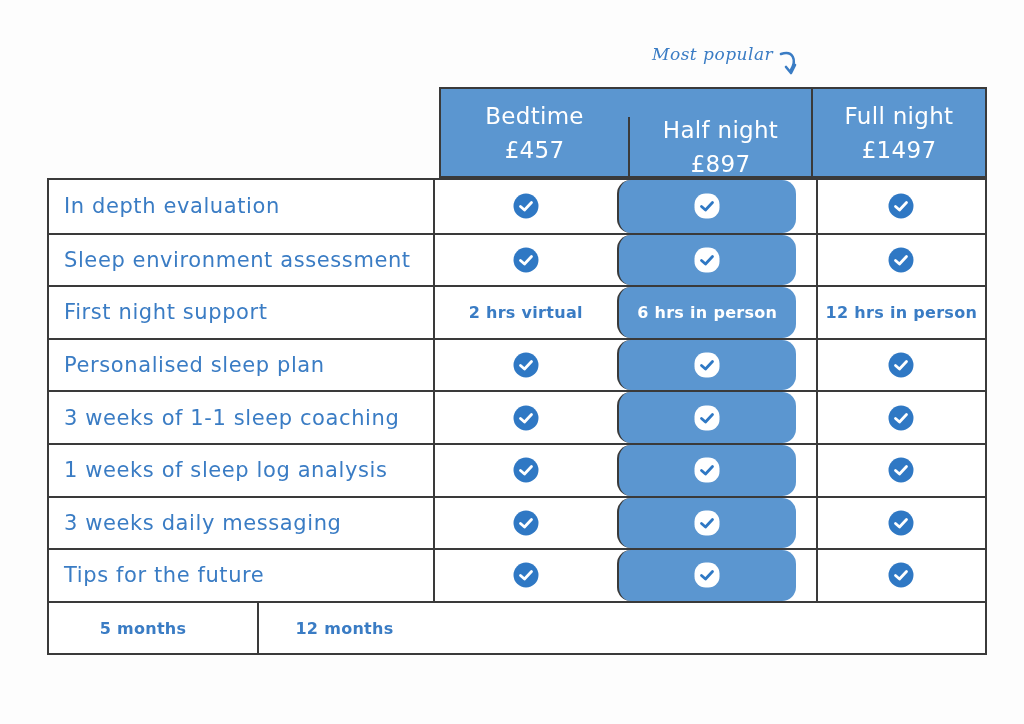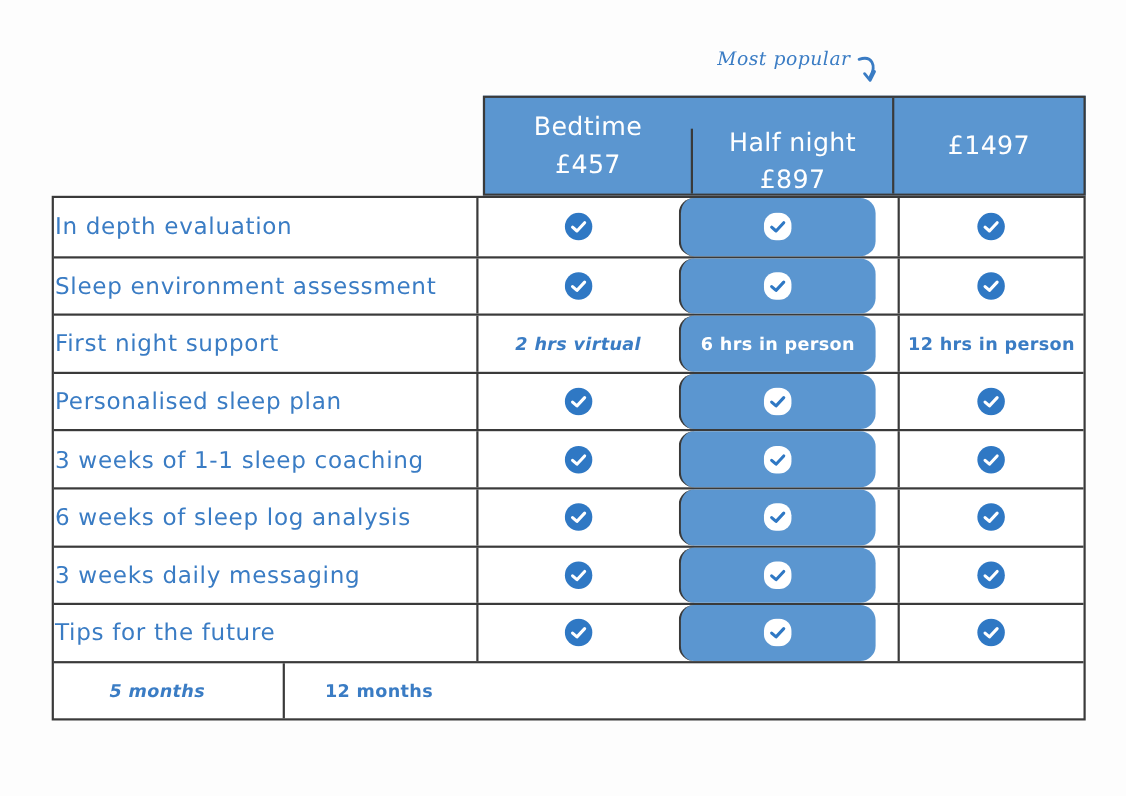--- a/index.html
+++ b/index.html
@@ -66,23 +66,23 @@
   .row + .row { border-top: 2px solid #3a3a3a; }
   .cell {
     box-sizing: border-box;
     display: flex; align-items: center; justify-content: center;
     color: #3a7cc4;
     font-size: 16px;
     font-weight: bold;
     letter-spacing: 0.3px;
   }
   .cell + .cell { border-left: 2px solid #3a3a3a; }
-  .c0 { width: 392px; justify-content: flex-start; padding-left: 1px;
+  .c0 { width: 392px; justify-content: flex-start; padding-left: 15px;
         font-size: 21px; font-weight: normal; letter-spacing: 0.6px; }
-  .c1 { width: 188px; font-style: italic; }
+  .c1 { width: 188px; }
   .c2 { width: 183px; background: #5b96d0; color: #ffffff; border-radius: 14px; }
   .c3 { width: 173px; margin-left: 20px; }
   .check {
     width: 26px; height: 26px;
     display: block;
   }
 </style>
 </head>
 <body>
 
@@ -95,20 +95,21 @@
 <div class="header">
   <div class="hcell hc1">
     <span>Bedtime</span>
     <span>£457</span>
   </div>
   <div class="hcell hc2">
     <span>Half night</span>
     <span>£897</span>
   </div>
   <div class="hcell hc3">
+    <span>Full night</span>
     <span>£1497</span>
   </div>
 </div>
 
 <div class="table" id="feature-table">
     <div class="row">
       <div class="cell c0">In depth evaluation</div>
       <div class="cell c1">
         <svg class="check" viewBox="0 0 26 26">
           <circle cx="13" cy="13" r="12.5" fill="#2f78c4"></circle>
@@ -197,21 +198,21 @@
         </svg>
       </div>
       <div class="cell c3">
         <svg class="check" viewBox="0 0 26 26">
           <circle cx="13" cy="13" r="12.5" fill="#2f78c4"></circle>
           <path d="M7.5 13.5 L11.5 17 L18.5 9.5" fill="none" stroke="#ffffff" stroke-width="2.8" stroke-linecap="round" stroke-linejoin="round"></path>
         </svg>
       </div>
     </div>
     <div class="row">
-      <div class="cell c0">6 weeks of sleep log analysis</div>
+      <div class="cell c0">1 weeks of sleep log analysis</div>
       <div class="cell c1">
         <svg class="check" viewBox="0 0 26 26">
           <circle cx="13" cy="13" r="12.5" fill="#2f78c4"></circle>
           <path d="M7.5 13.5 L11.5 17 L18.5 9.5" fill="none" stroke="#ffffff" stroke-width="2.8" stroke-linecap="round" stroke-linejoin="round"></path>
         </svg>
       </div>
       <div class="cell c2">
         <svg class="check" viewBox="0 0 26 26">
           <rect x="0.5" y="0.5" width="25" height="25" rx="11" fill="#ffffff"></rect>
           <path d="M7.5 13.5 L11.5 17 L18.5 9.5" fill="none" stroke="#2f78c4" stroke-width="2.8" stroke-linecap="round" stroke-linejoin="round"></path>

